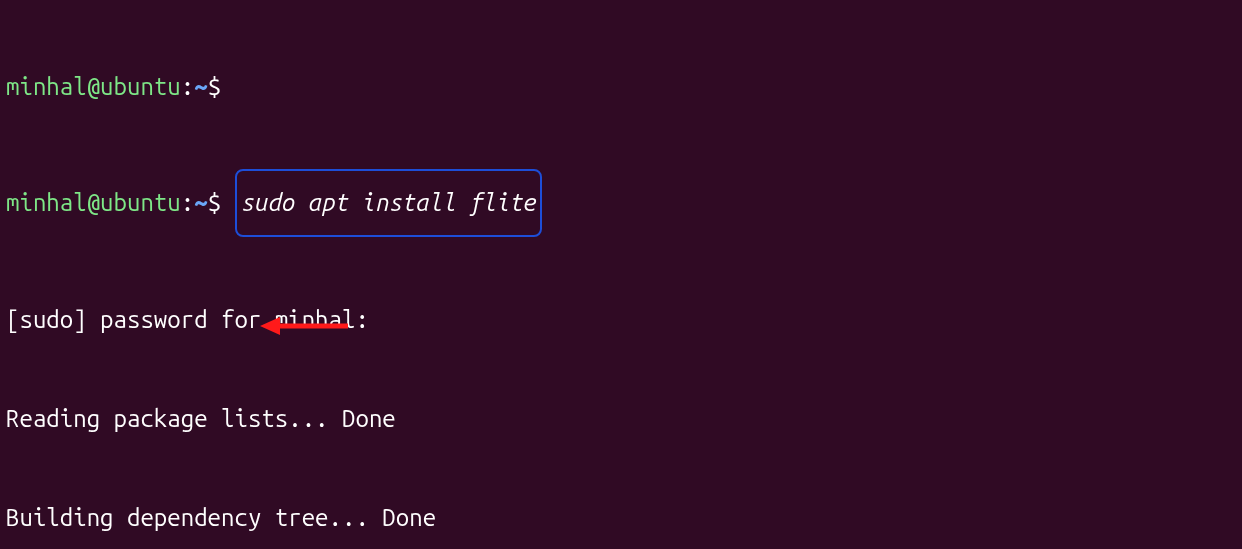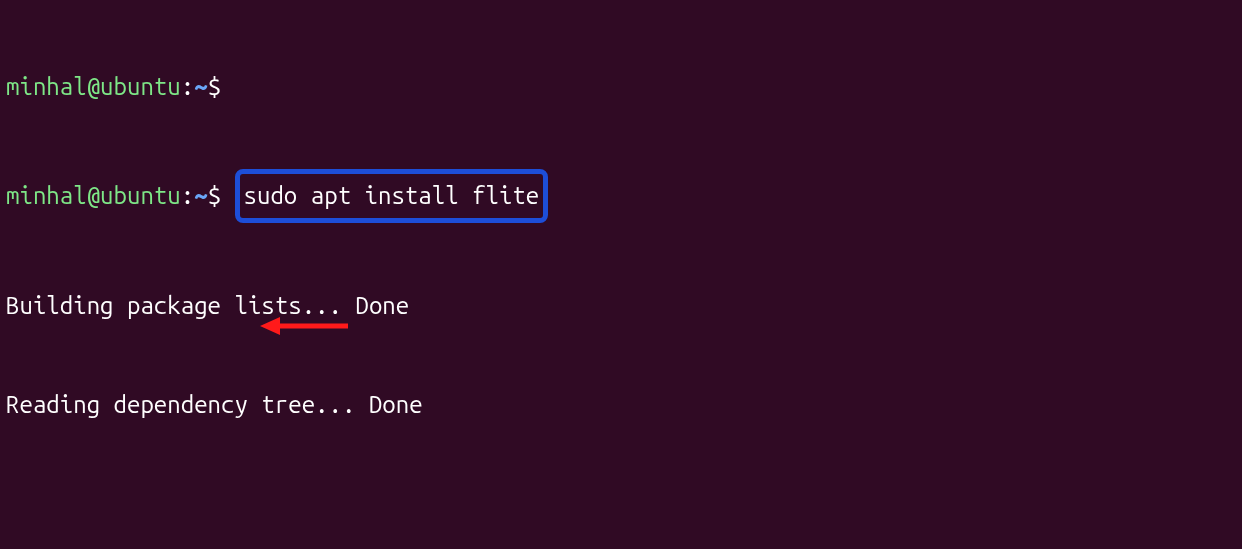--- a/index.html
+++ b/index.html
@@ -16,40 +16,42 @@
   }
   .term {
     padding: 4px 6px;
     white-space: pre;
     position: relative;
   }
   .prompt-user { color: #7ee787; font-weight: normal; }
   .prompt-path { color: #6aa7f8; font-weight: bold; }
   .prompt-sep  { color: #ffffff; }
   .hl-box {
-    border: 5px solid #1d4ed8;
+    border: 2px solid #1d4ed8;
     border-radius: 8px;
-    padding: 8px 4px;
+    padding: 18px 4px;
     display: inline-block;
     line-height: 28px;
+    font-style: italic;
   }
   .arrow {
     position: absolute;
     pointer-events: none;
   }
   .line { display: block; }
 </style>
 </head>
 <body>
 
 <div class="term">
   <span class="line"><span class="prompt-user">minhal@ubuntu</span><span class="prompt-sep">:</span><span class="prompt-path">~</span><span class="prompt-sep">$</span></span>
   <span class="line"><span class="prompt-user">minhal@ubuntu</span><span class="prompt-sep">:</span><span class="prompt-path">~</span><span class="prompt-sep">$</span> <span class="hl-box">sudo apt install flite</span></span>
-  <span class="line">Building package lists... Done</span>
-  <span class="line">Reading dependency tree... Done</span>
+  <span class="line">[sudo] password for minhal:</span>
+  <span class="line">Reading package lists... Done</span>
+  <span class="line">Building dependency tree... Done</span>
   
   
   
   
   
   
   
   
   
   

